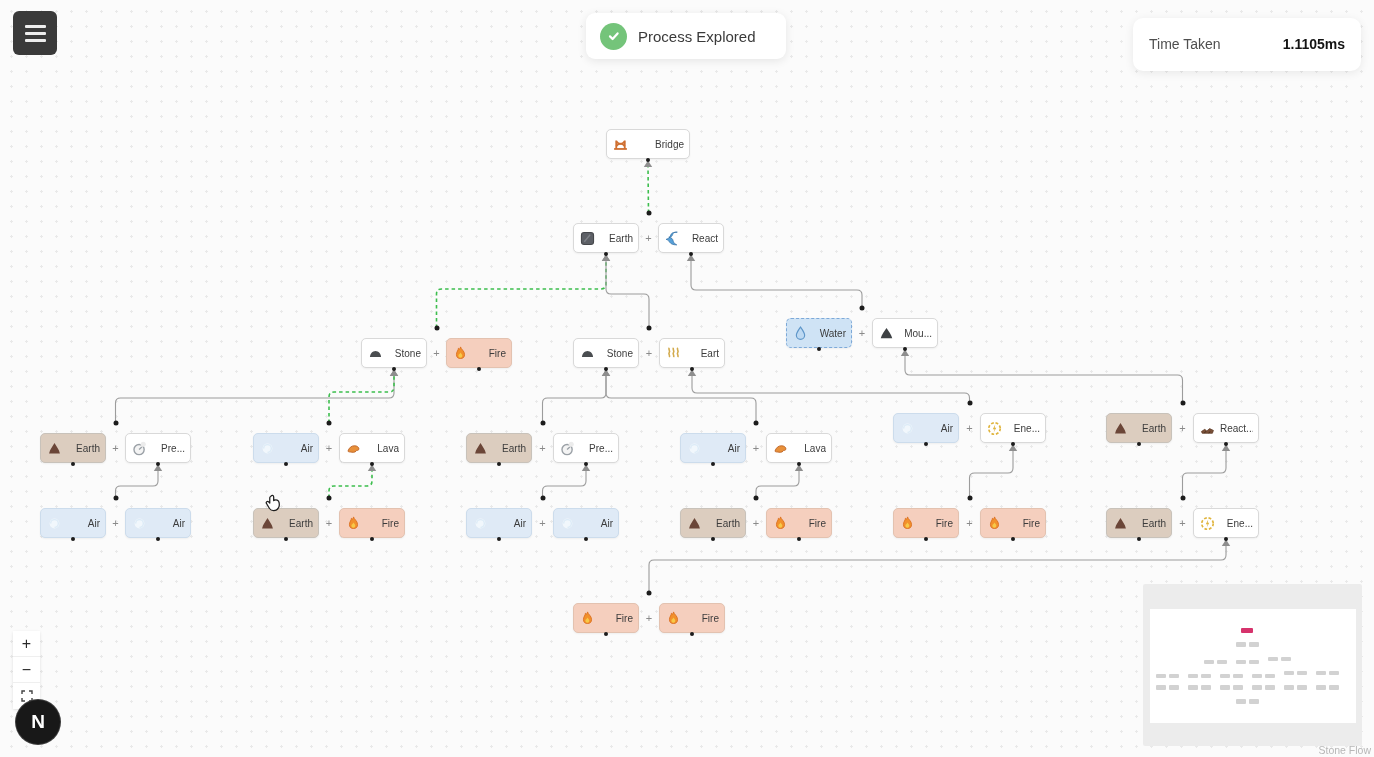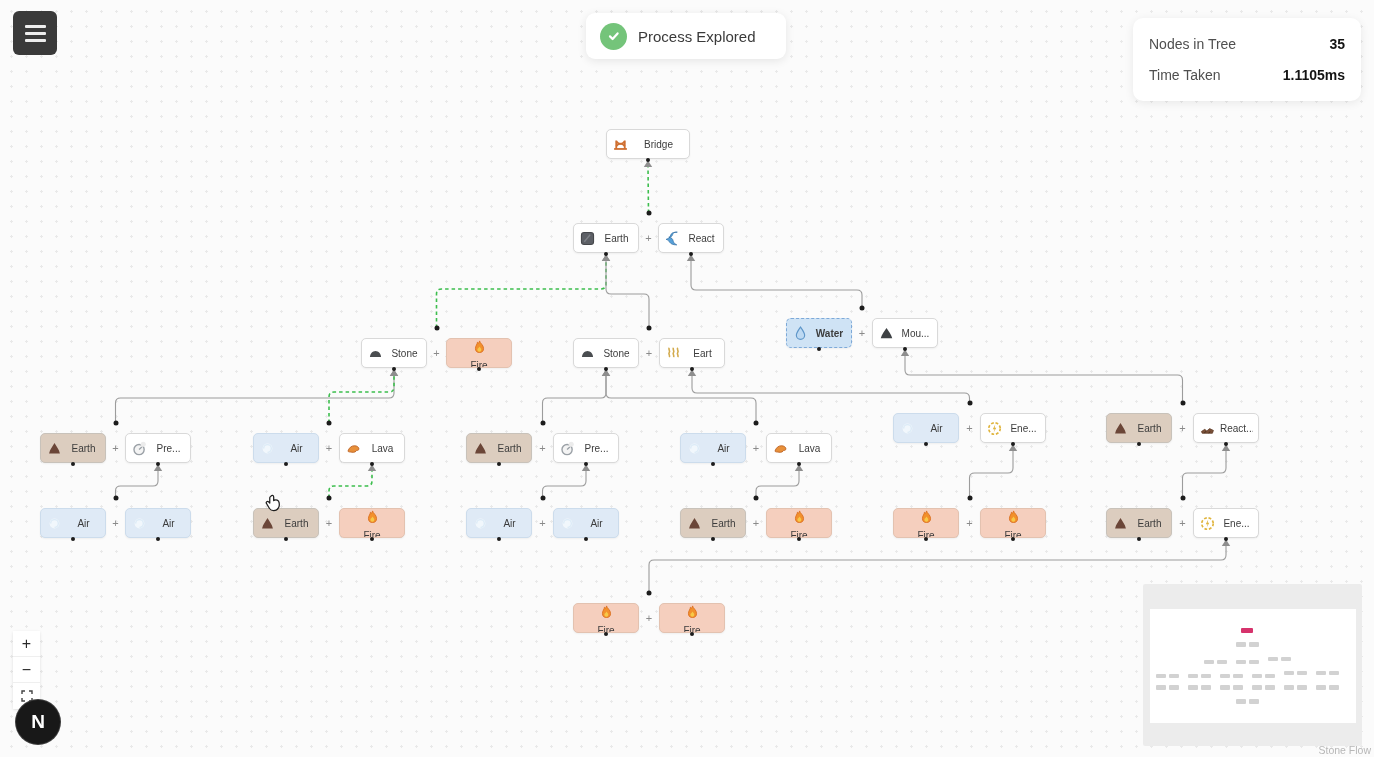--- a/index.html
+++ b/index.html
@@ -8,27 +8,27 @@
   #flow-canvas{position:absolute;inset:0;
     background-image:radial-gradient(#e9e9e9 1px,transparent 1.3px);
     background-size:15px 15px;background-position:4px 4px;}
   svg{display:block;}
   #edge-layer{position:absolute;left:0;top:0;pointer-events:none;}
   
   .node{position:absolute;box-sizing:border-box;height:30px;width:66px;
     background:#fff;border:1px solid #d9d9d9;border-radius:5px;
     display:flex;align-items:center;padding:0 5px;gap:4px;
     box-shadow:0 1px 2px rgba(0,0,0,.05);font-size:10px;color:#3c3c3c;}
-  .node .nlabel{flex:1;text-align:center;white-space:nowrap;overflow:hidden;}
+  .node .nlabel{flex:1;text-align:right;white-space:nowrap;overflow:hidden;}
   .node .icon{width:17px;height:17px;flex:0 0 17px;}
   .node .icon svg{width:17px;height:17px;}
   .node.v-earth{background:#dccdbf;border-color:#c8c2ba;}
-  .node.v-fire{background:#f5cfbe;border-color:#e3c2b0;flex-direction:column;}
+  .node.v-fire{background:#f5cfbe;border-color:#e3c2b0;}
   .node.v-air{background:#dfeaf6;border-color:#ccdcec;}
-  .node.v-water{background:#cfe3f5;font-weight:bold;}
+  .node.v-water{background:#cfe3f5;}
   .node.selected{border:1.4px dashed #7da9d8;}
   .plus{position:absolute;font-size:11px;color:#8a8a8a;transform:translate(-50%,-50%);}
   .handle{position:absolute;width:4px;height:4px;border-radius:50%;background:#1c1c1c;
     transform:translate(-50%,-50%);}
   .junction{width:5px;height:5px;}
   
   #menu-btn{position:absolute;left:13px;top:11px;width:44px;height:44px;background:#3a3a3a;
     border-radius:6px;display:flex;flex-direction:column;justify-content:center;
     align-items:center;gap:4px;cursor:pointer;}
   #menu-btn .bar{width:21px;height:3px;background:#ededed;border-radius:1px;}
@@ -499,24 +499,20 @@
   <span class="badge">
     <svg width="16" height="16" viewBox="0 0 16 16">
         <path d="M4 8.4l2.6 2.6 5-5.6" stroke="#fff" stroke-width="2.2" fill="none" stroke-linecap="round" stroke-linejoin="round"></path>
       </svg>
   </span>
   <span class="tlabel">Process Explored</span>
 </div>
 
 <div id="stats">
     <div class="stat-row">
-      <span class="stat-label">Nodes in Tree</span>
-      <span class="stat-value">35</span>
-    </div>
-    <div class="stat-row">
       <span class="stat-label">Time Taken</span>
       <span class="stat-value">1.1105ms</span>
     </div>
   </div>
 
 <div id="controls">
   <button class="ctrl-btn">+</button>
   <button class="ctrl-btn">−</button>
   <button class="ctrl-btn">
       <span>

